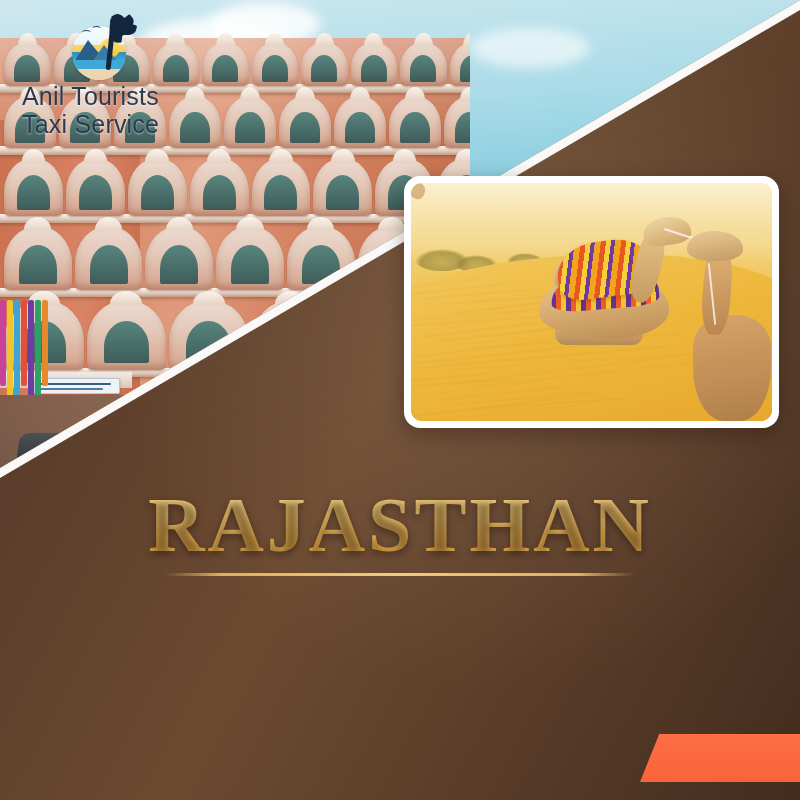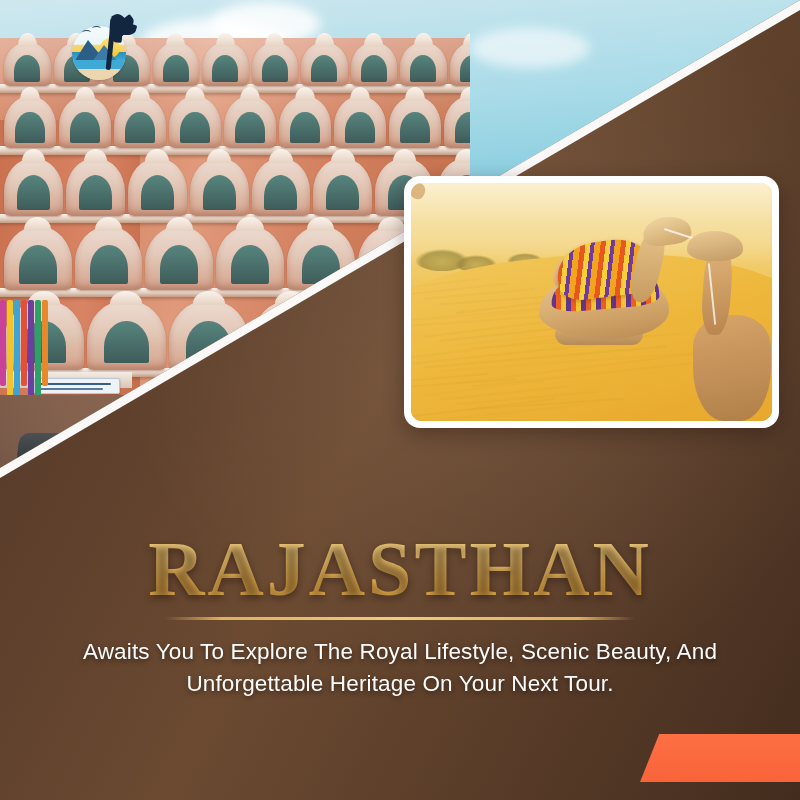--- a/index.html
+++ b/index.html
@@ -275,21 +275,20 @@
 
   
   .headline-wrap { position:absolute; left:0; top:486px; width:800px; text-align:center; }
   .headline {
     font-family:"Liberation Serif", serif;
     font-size:78px; line-height:1; font-weight:700; letter-spacing:3px;
     color:#edbf63;
     background:linear-gradient(180deg,#f6d98e 0%,#ecc068 40%,#dca544 75%,#e8bb61 100%);
     -webkit-background-clip:text; background-clip:text; -webkit-text-fill-color:transparent;
     text-shadow:0 3px 7px rgba(25,12,6,.45);
-    margin-top:44px;
   }
   .headline-rule {
     width:470px; height:3px; margin:9px auto 0;
     background:linear-gradient(90deg,rgba(214,160,66,0),#e0b05a 12%,#f0cb7f 50%,#e0b05a 88%,rgba(214,160,66,0));
   }
   .subhead {
     margin:16px auto 0; width:640px;
     font-size:22.5px; line-height:1.42; font-weight:400; color:#fdfdfd;
     letter-spacing:.15px; text-shadow:0 2px 5px rgba(20,10,5,.55);
   }
@@ -527,29 +526,27 @@
         <div class="logo-sand"></div>
       </div>
       <div class="bird" style="left:14px;top:12px;"></div>
       <div class="bird" style="left:24px;top:8px;"></div>
       <div class="palm-trunk"></div>
       <div class="frond" style="transform:rotate(-38deg);left:44px;top:2px;"></div>
       <div class="frond" style="transform:rotate(16deg);left:44px;top:4px;"></div>
       <div class="frond" style="transform:rotate(-86deg);left:36px;top:6px;"></div>
       <div class="frond" style="transform:rotate(62deg);left:42px;top:0px;"></div>
     </div>
+    <div class="brand-text">Anil Tourists</div>
+    <div class="brand-text">Taxi Service</div>
   </div>
 
   <div class="headline-wrap">
     <div class="headline">RAJASTHAN</div>
     <div class="headline-rule"></div>
-    <div class="subhead">
-      <span>Awaits You To Explore The Royal Lifestyle, Scenic</span>
-      <span>Beauty, And Unforgettable Heritage On Your Next Tour.</span>
-    </div>
   </div>
 
   <div class="contact">
     <div class="bar-accent"></div>
 
   </div>
 
 </div>
 
 </body></html>

